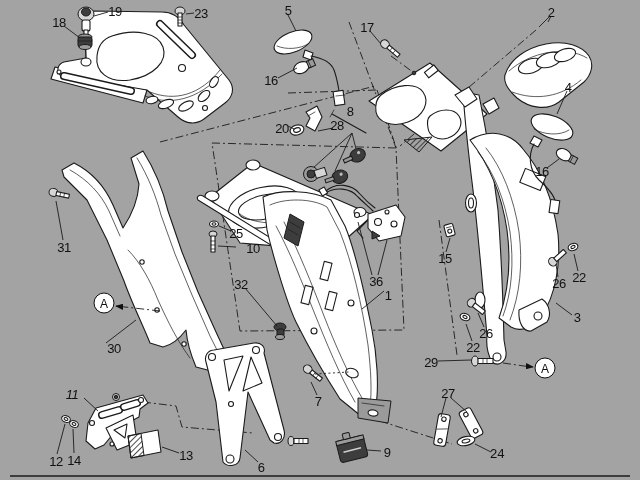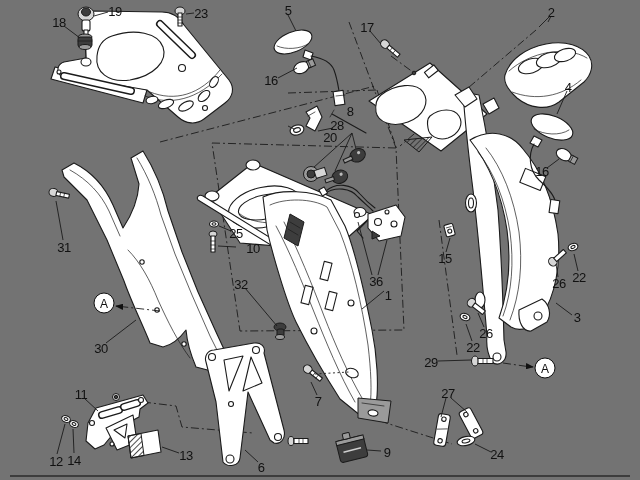--- a/index.html
+++ b/index.html
@@ -1,16 +1,16 @@
 <!DOCTYPE html>
 <html><head>
 <meta charset="utf-8">
 <style>
   html,body{margin:0;padding:0;background:#fff;}
-  .stage{position:relative;width:640px;height:480px;background:#737373;overflow:hidden;
+  .stage{position:relative;width:640px;height:480px;background:#a3a3a3;overflow:hidden;
          font-family:"Liberation Sans",sans-serif;}
   .artwork{position:absolute;left:0;top:0;}
   
   .ln{fill:none;stroke:#1b1b1b;stroke-width:1.1;stroke-linecap:round;stroke-linejoin:round;}
   .thin{fill:none;stroke:#1b1b1b;stroke-width:.7;stroke-linecap:round;}
   .pt{fill:#ffffff;stroke:#1b1b1b;stroke-width:1.1;stroke-linejoin:round;}
   .dk{fill:#3d3d3d;stroke:#1b1b1b;stroke-width:1;}
   .md{fill:#9a9a9a;stroke:#1b1b1b;stroke-width:1;}
   .lt{fill:#d6d6d6;stroke:#1b1b1b;stroke-width:1;}
   .chain{fill:none;stroke:#1b1b1b;stroke-width:.9;stroke-dasharray:8 3 2 3;}
@@ -442,43 +442,43 @@
 <div class="callout-layer" id="callout-layer">
       <div class="callout" style="left: 115px; top: 11px;">19</div>
       <div class="callout" style="left: 59px; top: 22px;">18</div>
       <div class="callout" style="left: 201px; top: 13px;">23</div>
       <div class="callout" style="left: 288px; top: 10px;">5</div>
       <div class="callout" style="left: 271px; top: 80px;">16</div>
       <div class="callout" style="left: 367px; top: 27px;">17</div>
       <div class="callout" style="left: 551px; top: 12px;">2</div>
       <div class="callout" style="left: 568px; top: 87px;">4</div>
       <div class="callout" style="left: 542px; top: 171px;">16</div>
-      <div class="callout" style="left: 282px; top: 137px; margin-left: 48px;">20</div>
+      <div class="callout" style="left: 282px; top: 128px;">20</div>
       <div class="callout" style="left: 337px; top: 125px;">28</div>
       <div class="callout" style="left: 350px; top: 111px;">8</div>
       <div class="callout" style="left: 579px; top: 277px;">22</div>
       <div class="callout" style="left: 559px; top: 283px;">26</div>
       <div class="callout" style="left: 577px; top: 317px;">3</div>
       <div class="callout" style="left: 445px; top: 258px;">15</div>
       <div class="callout" style="left: 376px; top: 281px;">36</div>
       <div class="callout" style="left: 388px; top: 295px;">1</div>
       <div class="callout" style="left: 236px; top: 233px;">25</div>
       <div class="callout" style="left: 241px; top: 248px; margin-left: 12px;">10</div>
       <div class="callout" style="left: 241px; top: 284px;">32</div>
       <div class="callout" style="left: 64px; top: 247px;">31</div>
-      <div class="callout" style="left: 101px; top: 348px;">30</div>
-      <div class="callout" style="left: 81px; top: 394px;">11</div>
+      <div class="callout" style="left: 114px; top: 348px;">30</div>
+      <div class="callout" style="left: 72px; top: 394px; font-style: italic;">11</div>
       <div class="callout" style="left: 56px; top: 461px;">12</div>
       <div class="callout" style="left: 74px; top: 460px;">14</div>
       <div class="callout" style="left: 186px; top: 455px;">13</div>
       <div class="callout" style="left: 261px; top: 467px;">6</div>
       <div class="callout" style="left: 318px; top: 401px;">7</div>
       <div class="callout" style="left: 387px; top: 452px;">9</div>
       <div class="callout" style="left: 448px; top: 393px;">27</div>
-      <div class="callout" style="left: 497px; top: 454px;">24</div>
+      <div class="callout" style="left: 497px; top: 454px; font-family: Liberation Mono, monospace;">24</div>
       <div class="callout" style="left: 431px; top: 362px;">29</div>
       <div class="callout" style="left: 486px; top: 333px;">26</div>
       <div class="callout" style="left: 473px; top: 347px;">22</div>
       <div class="view-marker" style="left: 104px; top: 303px;">A</div>
       <div class="view-marker" style="left: 545px; top: 368px;">A</div>
     </div>
 
 </div>
 
 </body></html>

